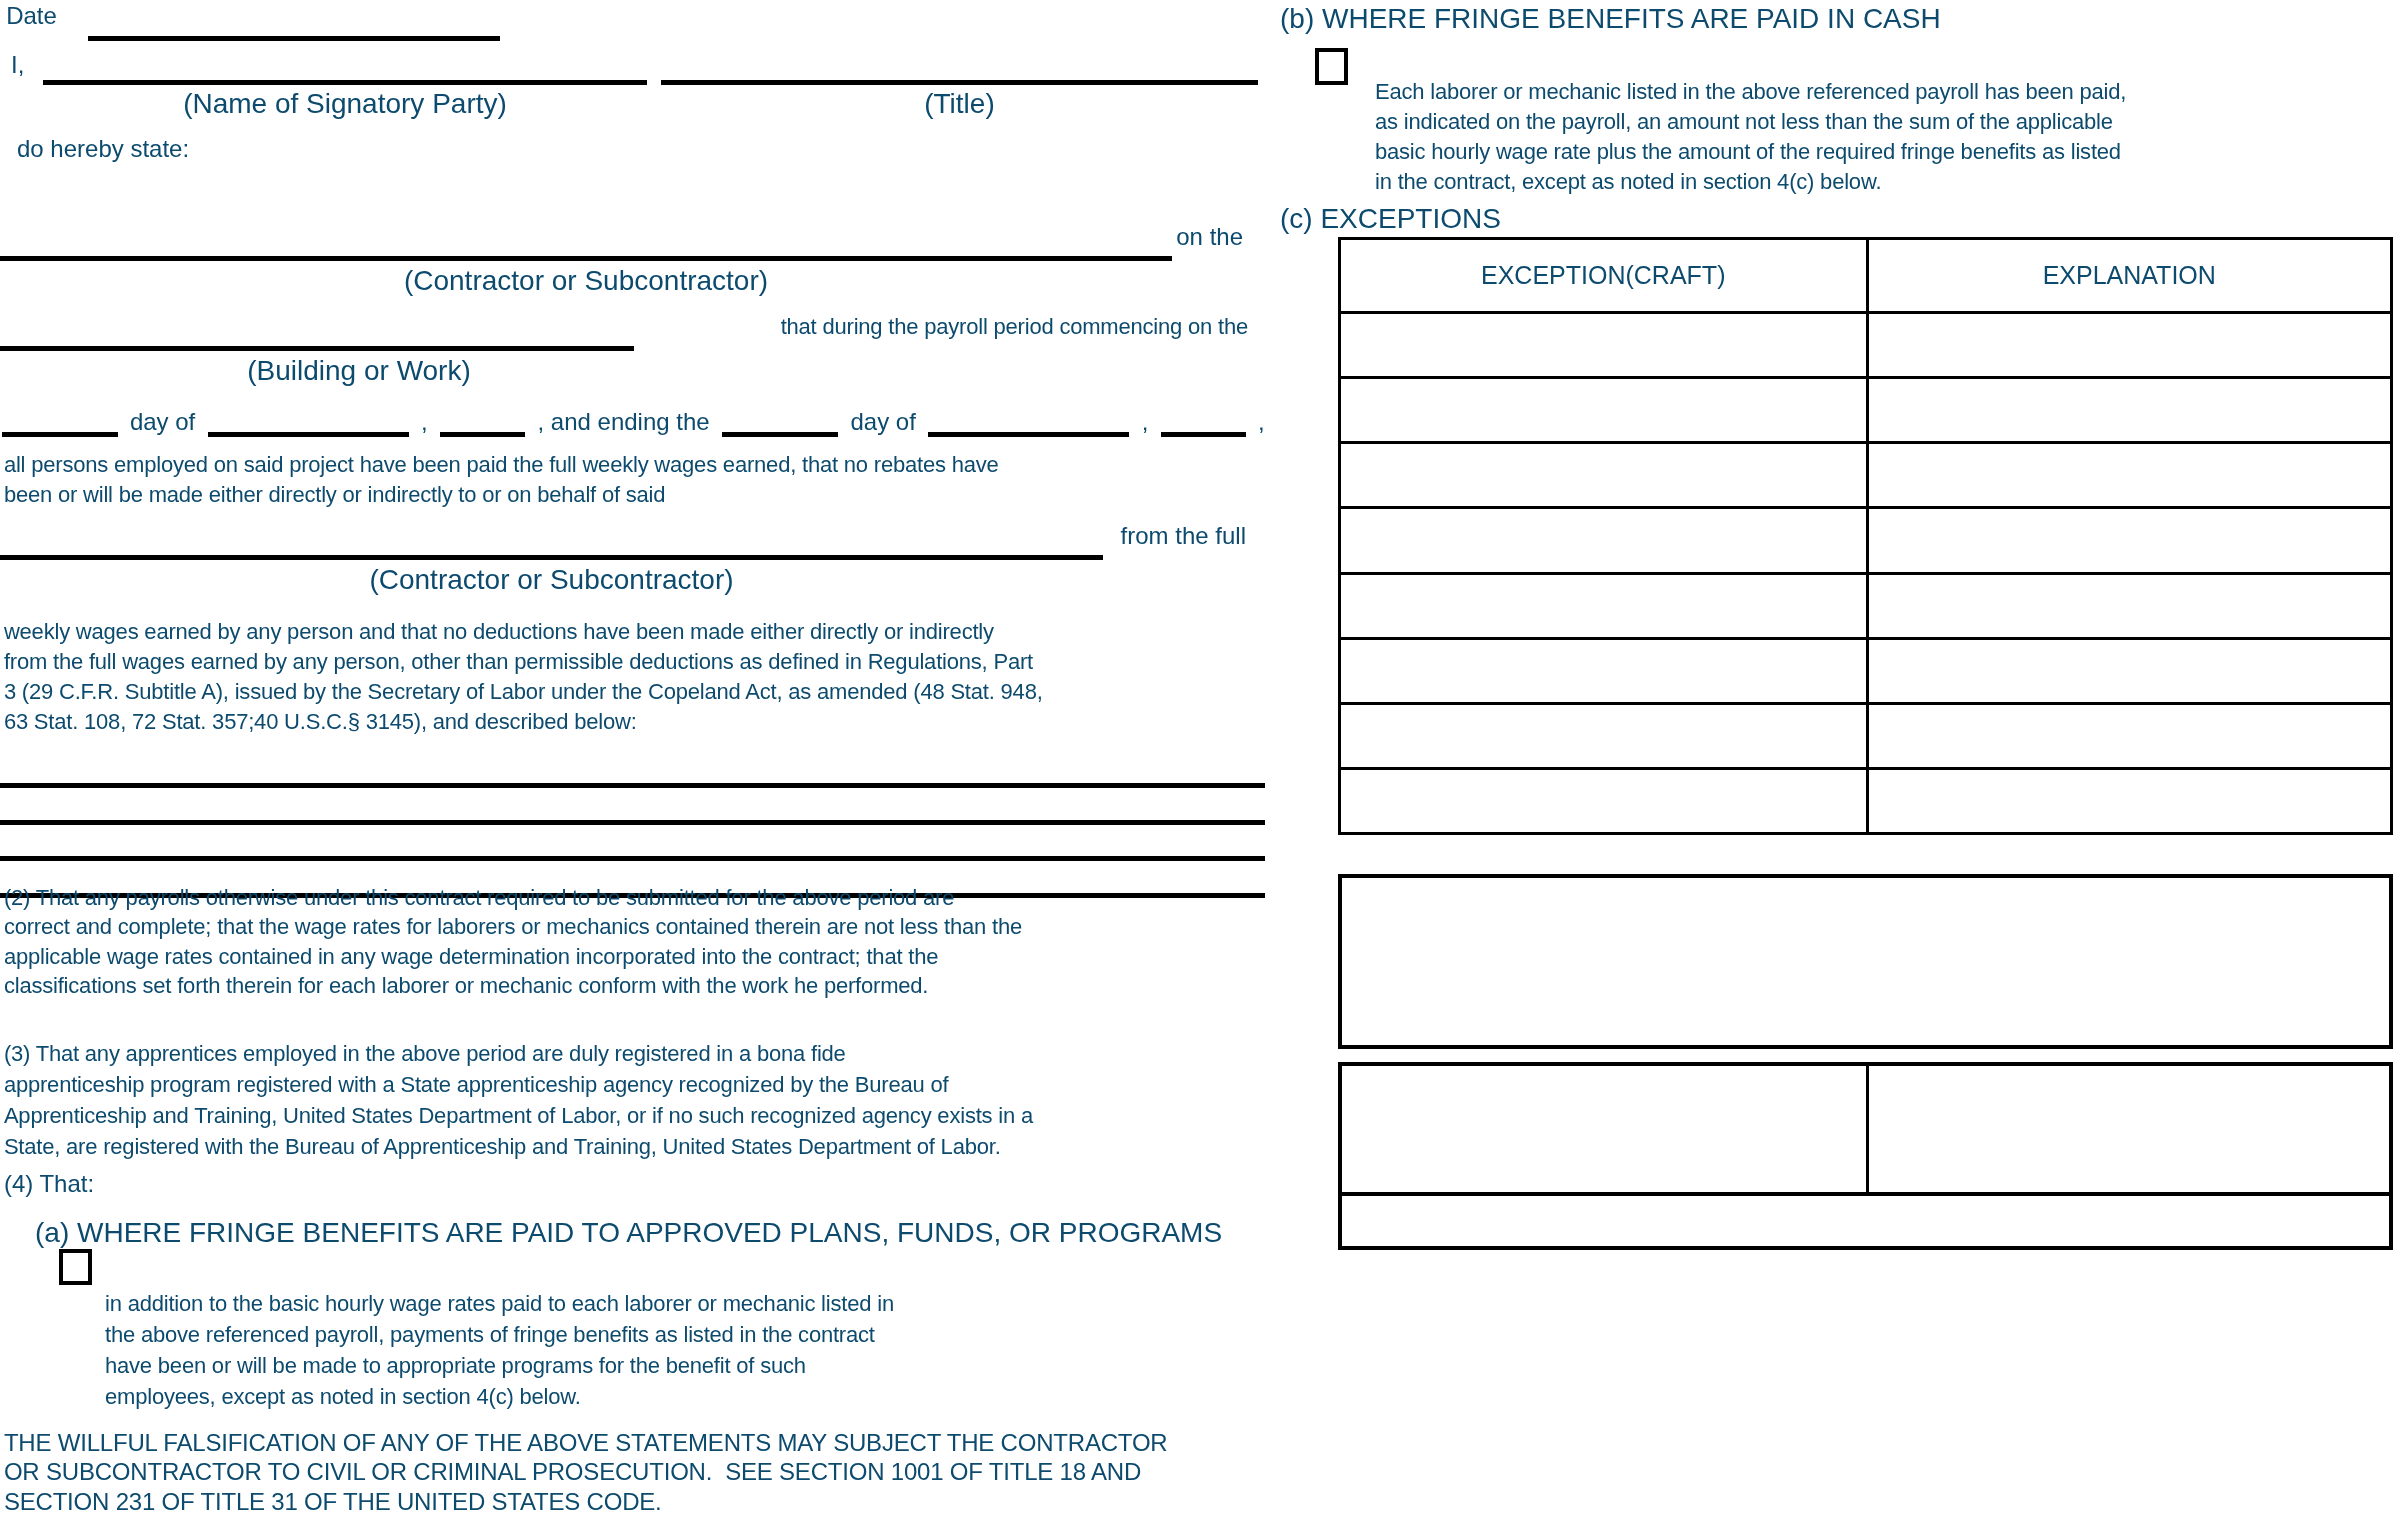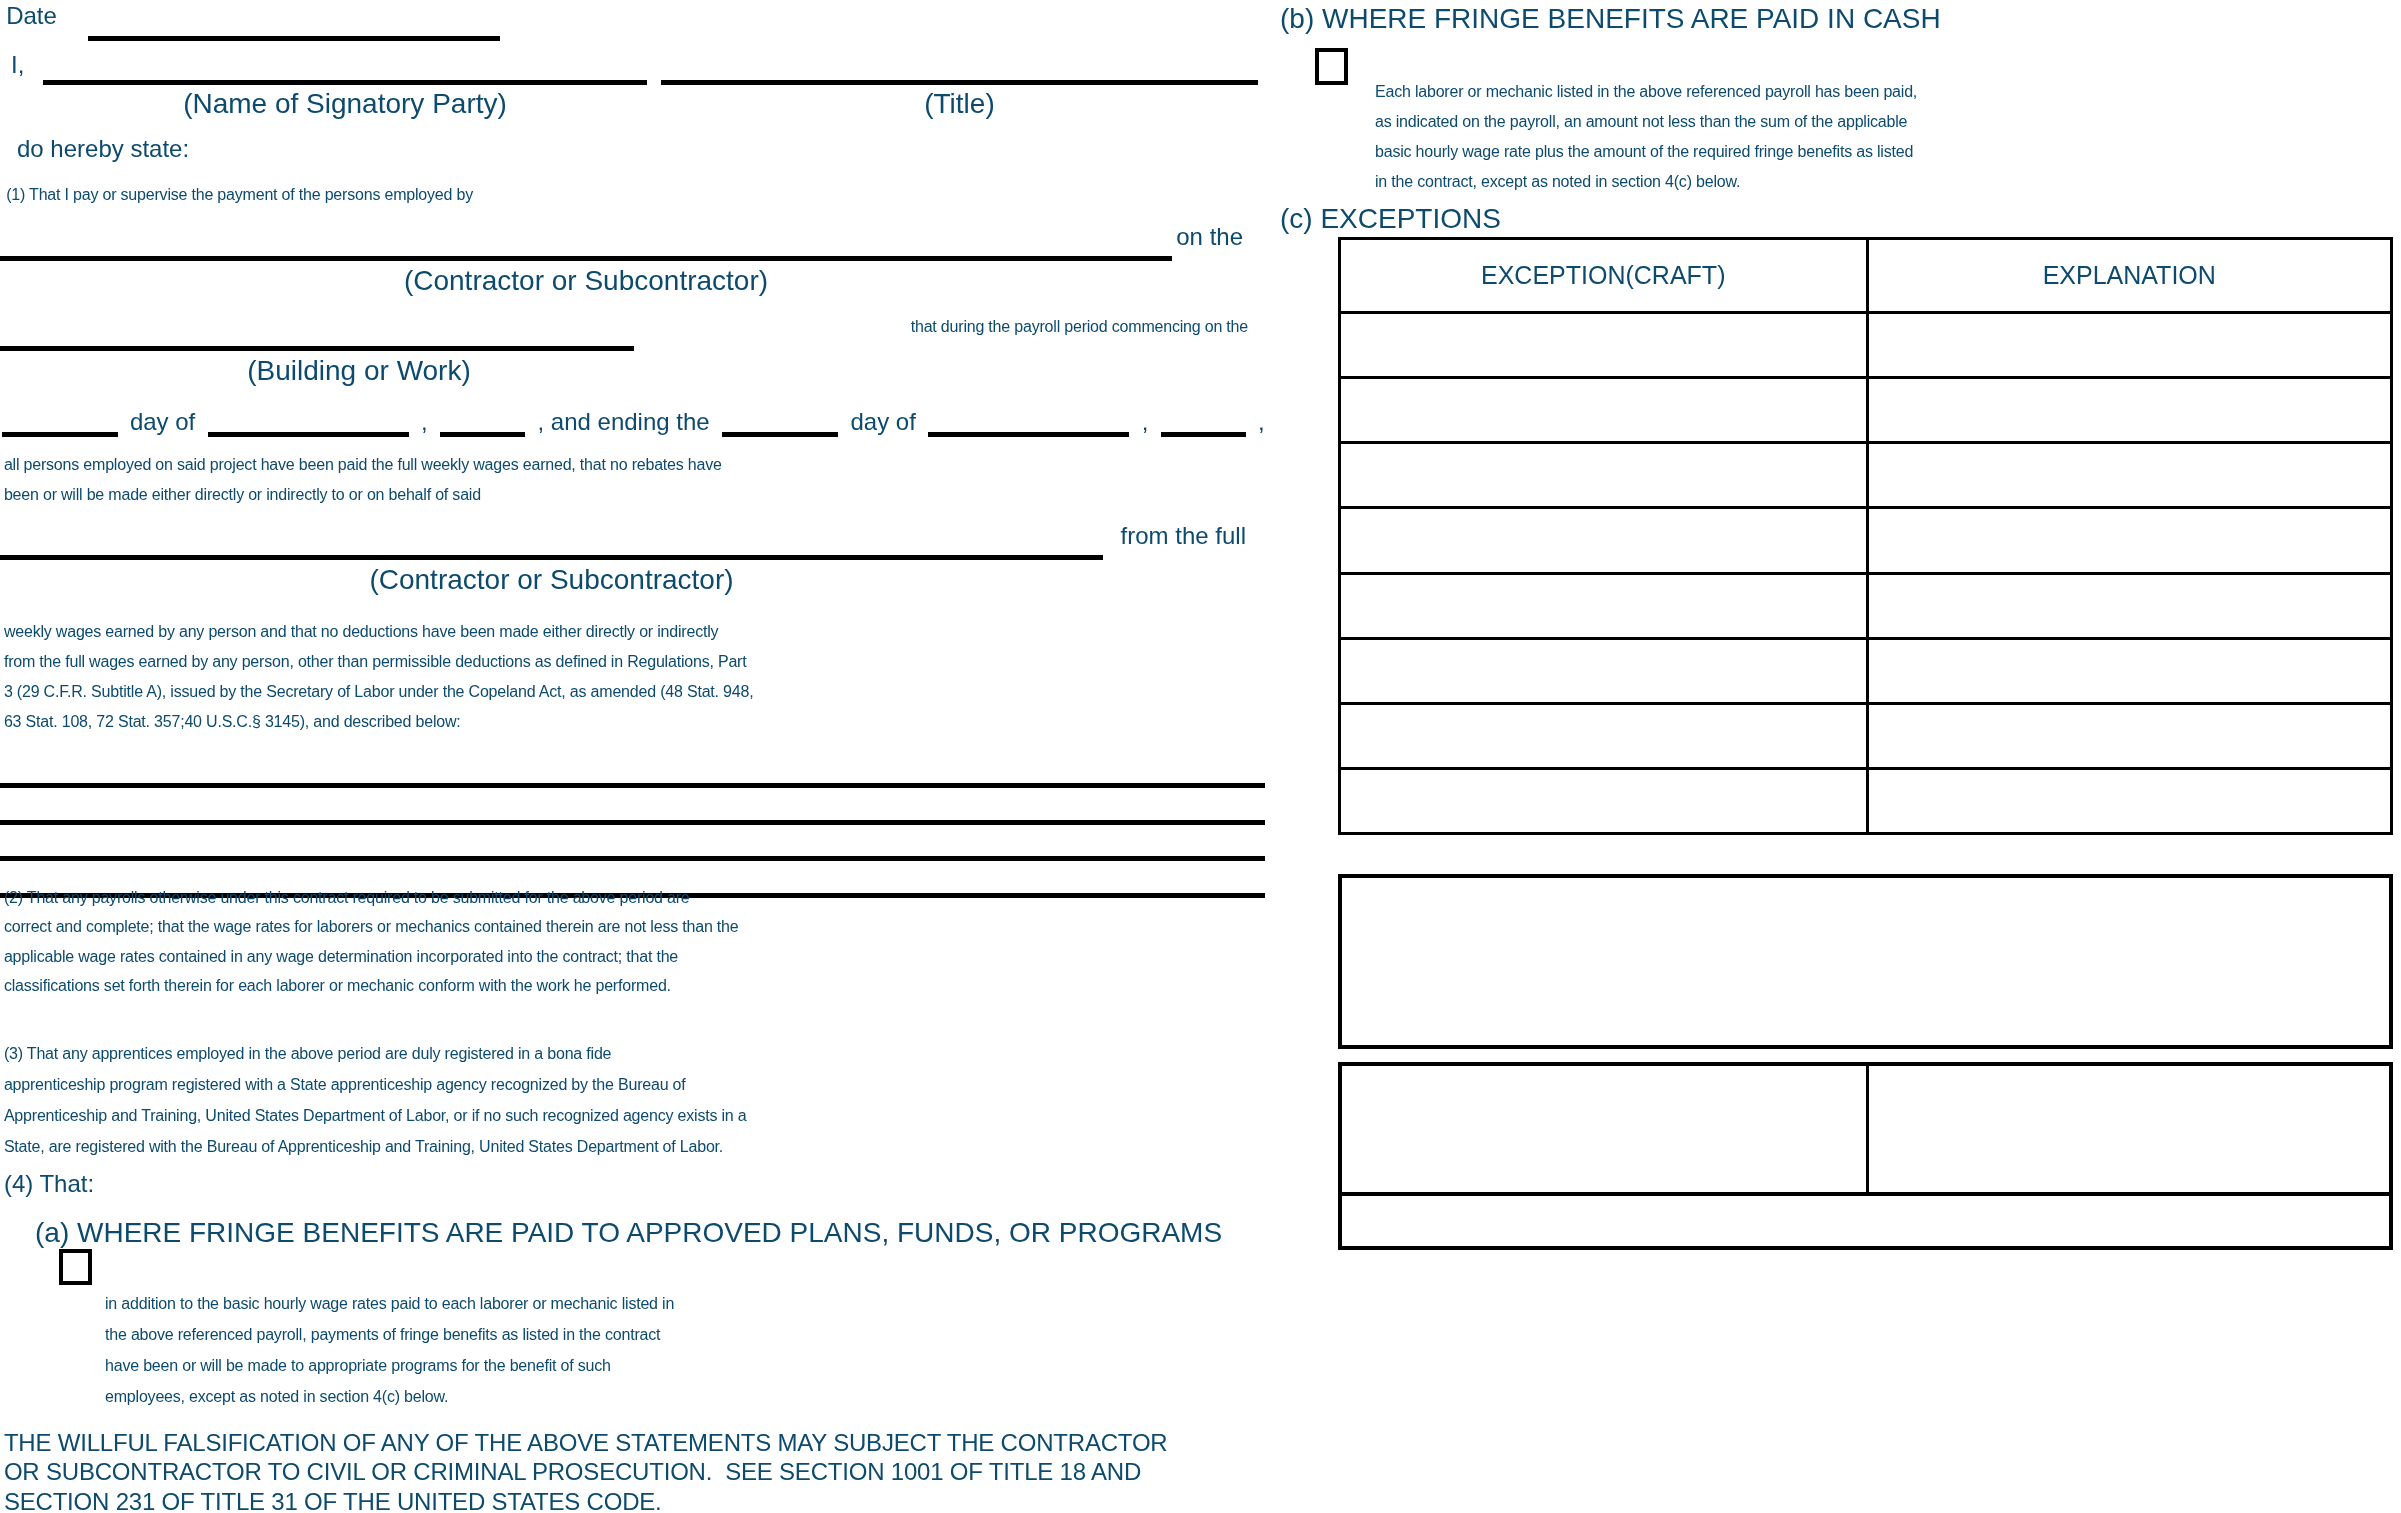--- a/index.html
+++ b/index.html
@@ -8,21 +8,21 @@
     width: 2401px;
     height: 1513px;
     background: #ffffff;
     color: #0c4a6e;
     font-family: "Liberation Sans", sans-serif;
     font-size: 24px;
     overflow: hidden;
   }
   .abs { position: absolute; }
   .lines { white-space: pre-wrap; }
-  .p { font-size: 16px; line-height: 29.4px; letter-spacing: -0.2px; }
+  .p { font-size: 22px; line-height: 29.4px; letter-spacing: -0.2px; }
   .lh39 { line-height: 30px; }
   .lh40 { line-height: 31px; }
   .cap { text-align: center; font-size: 28px; }
   .right { text-align: right; }
   .hline { position: absolute; background: #000; height: 5.4px; }
   .checkbox {
     position: absolute;
     border: 4.6px solid #000;
     background: #fff;
     box-sizing: border-box;
@@ -88,21 +88,20 @@
   <div class="hline" style="left:88px; top:36px; width:412px;"></div>
 
   <div class="abs" style="left:11px; top:51px;">I,</div>
   <div class="hline" style="left:43px; top:80px; width:604px;"></div>
   <div class="hline" style="left:661px; top:80px; width:597px;"></div>
   <div class="abs cap" style="left:43px; top:88px; width:604px;">(Name of Signatory Party)</div>
   <div class="abs cap" style="left:661px; top:88px; width:597px;">(Title)</div>
 
   <div class="abs" style="left:17px; top:135px;">do hereby state:</div>
 
-  <div class="abs p" style="left:6.2px; top:180px; width:1255px;">(1) That I pay or supervise the payment of the persons employed by</div>
 
   <div class="abs right" style="left:1011px; top:223px; width:232px;">on the</div>
   <div class="hline" style="left:0px; top:256px; width:1172px;"></div>
   <div class="abs cap" style="left:0px; top:265px; width:1172px;">(Contractor or Subcontractor)</div>
 
   <div class="abs right p" style="left:465px; top:312px; width:783px;">that during the payroll period commencing on the</div>
   <div class="hline" style="left:0px; top:346px; width:634px;"></div>
   <div class="abs cap" style="left:0px; top:355px; width:634px;padding-left:42px;">(Building or Work)</div>
 
   <div class="dayrow" style="left:1.5px; top:397px; width:1271px;">

